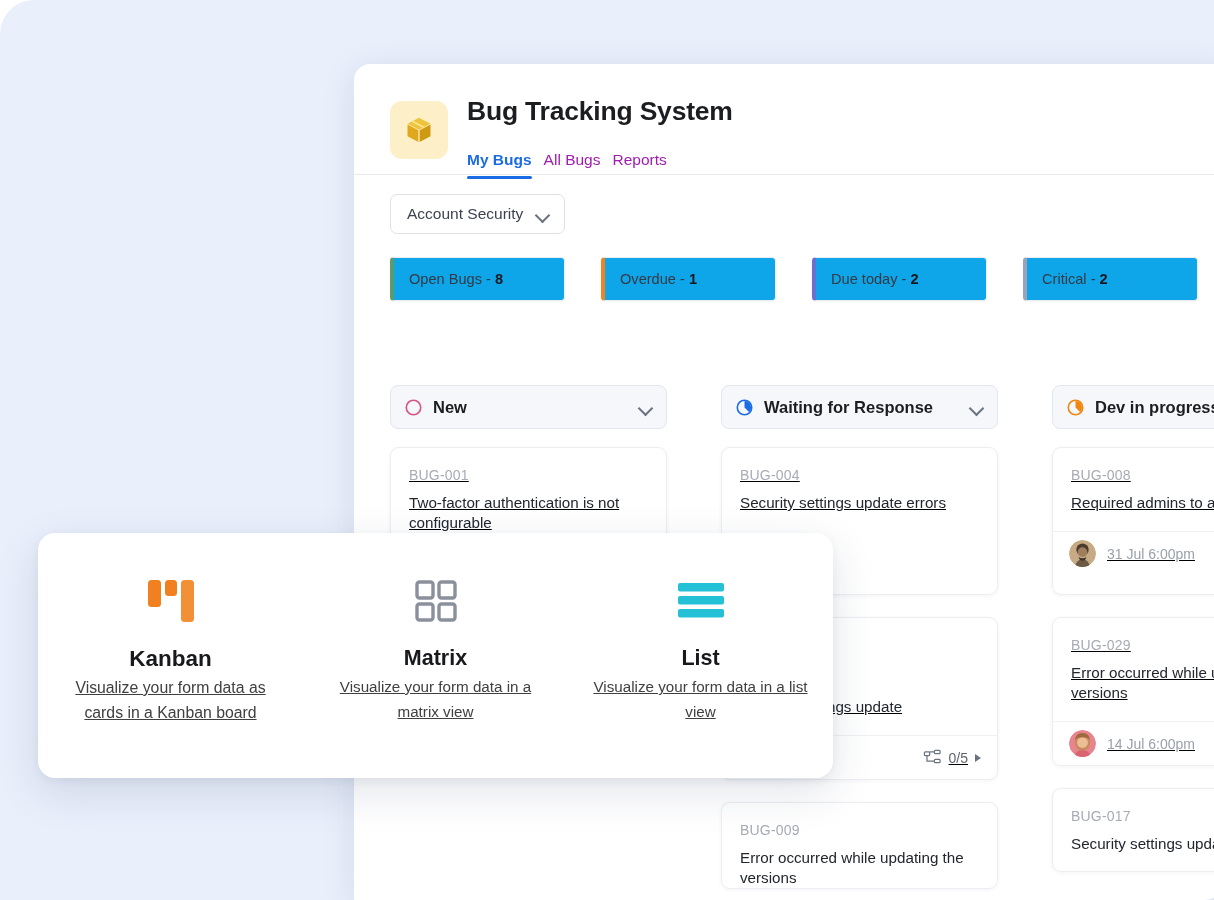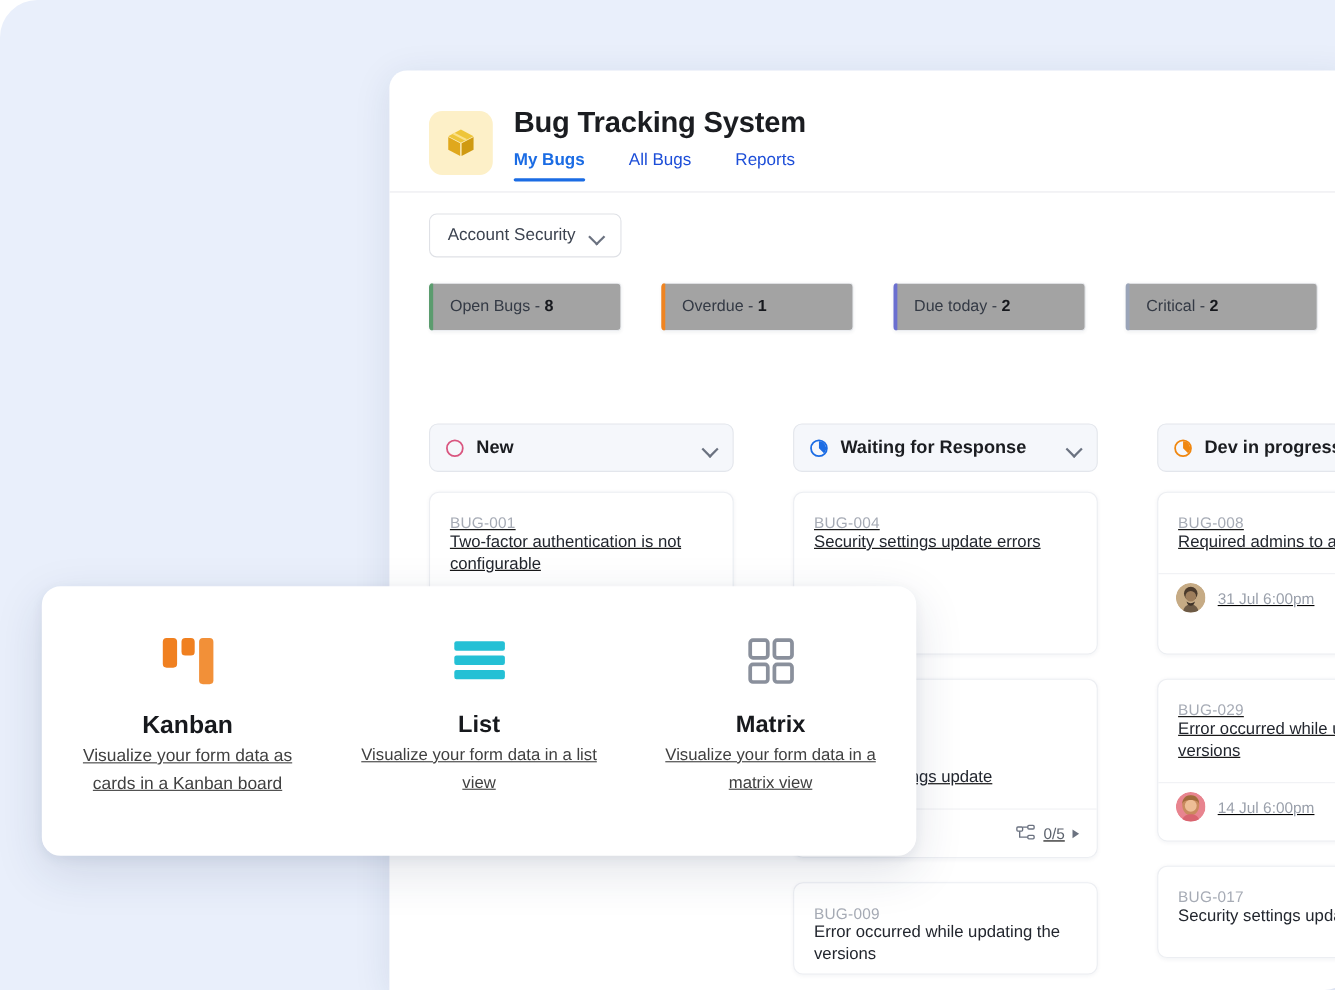--- a/index.html
+++ b/index.html
@@ -41,23 +41,23 @@
     background: #fdf0c8;
     display: flex; align-items: center; justify-content: center;
     flex: 0 0 auto;
     margin-top: 6px;
   }
   .title-block { padding-top: 0px; }
   .app-title {
     font-size: 26.5px; font-weight: bold; color: #1b1d21;
     letter-spacing: -0.2px; line-height: 32px;
   }
-  .tabs { display: flex; gap: 40px; margin-top: 10px; }
+  .tabs { display: flex; gap: 12px; margin-top: 24px; }
   .tab {
-    font-size: 15.5px; color: #1d4ed8; padding-bottom: 10px;
+    font-size: 15.5px; color: #a21caf; padding-bottom: 10px;
     cursor: pointer; position: relative; line-height: 18px;
   }
   .tab.active { color: #1b6ce4; font-weight: bold; }
   .tab.active::after {
     content: ""; position: absolute; left: 0; right: 0; bottom: 0;
     height: 3px; background: #1b6ce4; border-radius: 2px;
   }
   .header-divider {
     height: 1px; background: #e9eaee; margin: 0;
   }
@@ -81,21 +81,21 @@
     transform: rotate(-45deg);
   }
 
   
   .stats-row {
     display: flex; gap: 36px;
     padding: 23px 0 0 36px;
   }
   .stat-card {
     width: 175px; height: 44px;
-    background: #a3a3a3;
+    background: #0ea5e9;
     border: 1px solid #ebedf1;
     border-left-width: 4px;
     border-radius: 4px;
     display: flex; align-items: center;
     padding-left: 15px;
     box-shadow: 0 1px 3px rgba(20,30,60,0.05);
   }
   .stat-text { font-size: 14.6px; color: #343a45; }
   .stat-text b { font-weight: bold; color: #16181d; }
 
@@ -121,21 +121,21 @@
   .bug-card {
     background: #fff; border: 1px solid #eceef2; border-radius: 9px;
     box-shadow: 0 1px 4px rgba(25,35,70,0.05);
     padding: 19px 18px 0 18px;
     min-height: 76px;
   }
   .bug-card.tall { min-height: 148px; padding-bottom: 0; text-decoration: underline; }
   .bug-id { font-size: 14px; color: #a6abb5; letter-spacing: 0.2px; }
   .bug-title {
     font-size: 15.2px; color: #22262e; line-height: 20px;
-    margin-top: 0;
+    margin-top: 10px;
   }
   .card-foot {
     display: flex; align-items: center; justify-content: space-between;
     border-top: 1px solid #f0f1f4;
     margin: 18px -18px 0 -18px;
     padding: 10px 16px 10px 16px;
     height: 44px;
   }
   .foot-left { display: flex; align-items: center; gap: 11px; }
   .avatar {
@@ -369,38 +369,38 @@
           <rect x="19" y="3" width="12" height="16" rx="3.5" fill="#f08020"></rect>
           <rect x="35" y="3" width="13" height="42" rx="3.5" fill="#f29038"></rect>
         </svg>
       </div>
       <div class="view-name">Kanban</div>
       <div class="view-desc">Visualize your form data as cards in a Kanban board</div>
     </div>
 
     <div class="view-opt">
       <div class="view-icon">
-        <svg width="48" height="40" viewBox="0 0 48 40">
-          <rect x="1" y="2" width="46" height="8.5" rx="2" fill="#24c0d5"></rect>
-          <rect x="1" y="15" width="46" height="8.5" rx="2" fill="#24c0d5"></rect>
-          <rect x="1" y="28" width="46" height="8.5" rx="2" fill="#24c0d5"></rect>
-        </svg>
-      </div>
-      <div class="view-name">List</div>
-      <div class="view-desc">Visualize your form data in a list view</div>
-    </div>
-
-    <div class="view-opt">
-      <div class="view-icon">
         <svg width="42" height="42" viewBox="0 0 42 42">
           <rect x="2" y="2" width="16" height="16" rx="2.5" fill="none" stroke="#8a909c" stroke-width="3.4"></rect>
           <rect x="24" y="2" width="16" height="16" rx="2.5" fill="none" stroke="#8a909c" stroke-width="3.4"></rect>
           <rect x="2" y="24" width="16" height="16" rx="2.5" fill="none" stroke="#8a909c" stroke-width="3.4"></rect>
           <rect x="24" y="24" width="16" height="16" rx="2.5" fill="none" stroke="#8a909c" stroke-width="3.4"></rect>
         </svg>
       </div>
       <div class="view-name">Matrix</div>
       <div class="view-desc">Visualize your form data in a matrix view</div>
     </div>
 
+    <div class="view-opt">
+      <div class="view-icon">
+        <svg width="48" height="40" viewBox="0 0 48 40">
+          <rect x="1" y="2" width="46" height="8.5" rx="2" fill="#24c0d5"></rect>
+          <rect x="1" y="15" width="46" height="8.5" rx="2" fill="#24c0d5"></rect>
+          <rect x="1" y="28" width="46" height="8.5" rx="2" fill="#24c0d5"></rect>
+        </svg>
+      </div>
+      <div class="view-name">List</div>
+      <div class="view-desc">Visualize your form data in a list view</div>
+    </div>
+
   </div>
 
 </div>
 
 </body></html>

